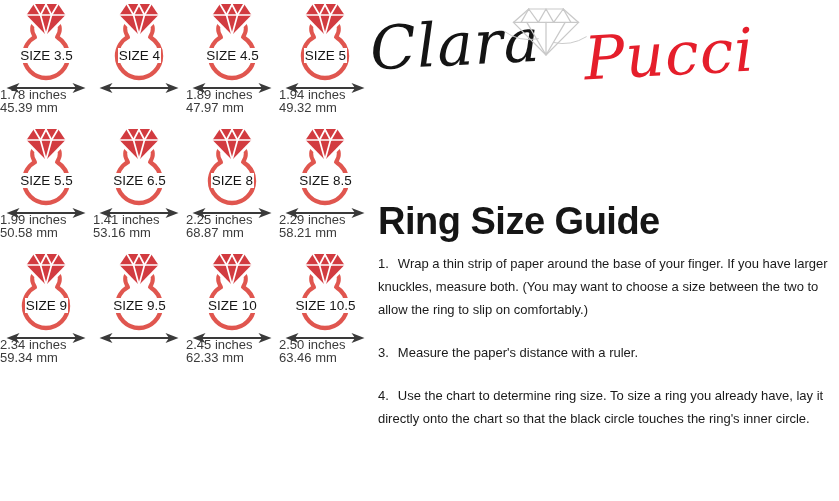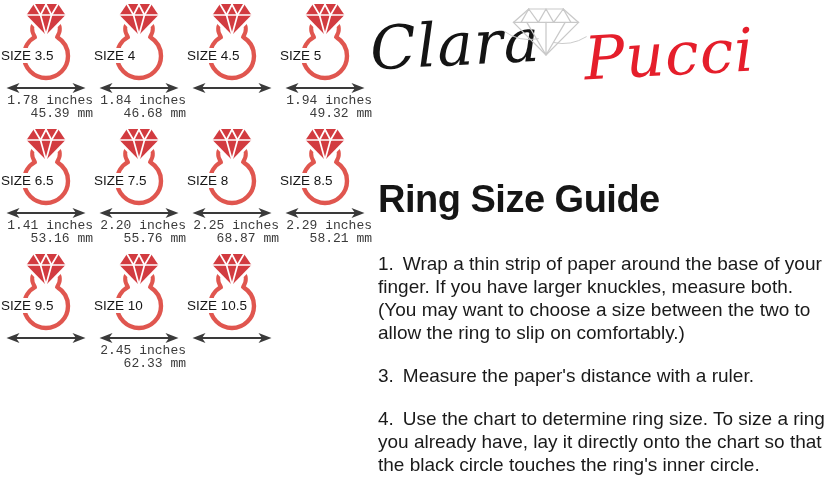--- a/index.html
+++ b/index.html
@@ -4,41 +4,41 @@
 <style>
   html,body{margin:0;padding:0;background:#fff;}
   .page{position:relative;width:839px;height:501px;background:#fff;overflow:hidden;
         font-family:"Liberation Sans",sans-serif;}
 
   
   .grid{position:absolute;left:0;top:0;width:374px;height:501px;
         display:grid;grid-template-columns:repeat(4,93px);grid-auto-rows:125px;}
   .cell{position:relative;width:93px;height:125px;}
   .ringsvg{position:absolute;left:3px;top:2px;width:86px;height:92px;}
-  .sizelabel{position:absolute;left:0;top:48px;width:100%;
+  .sizelabel{position:absolute;left:0;top:48px;width:100%;text-align:center;
              font-size:13.5px;line-height:16px;color:#161616;white-space:nowrap;}
   .sizelabel span{background:#fff;padding:0 1px;}
-  .measure{position:absolute;left:0;top:95px;width:100%;text-align:right;
-           font-size:13px;line-height:12.5px;color:#3b3b3b;font-family:Liberation Mono, monospace;}
+  .measure{position:absolute;left:0;top:89px;width:100%;text-align:left;
+           font-size:13px;line-height:12.5px;color:#3b3b3b;}
   .measure span{display:block;}
 
   
   .logo{position:absolute;left:366px;top:0;width:470px;height:115px;}
   .brand-word{position:absolute;font-family:"DejaVu Serif",serif;font-style:italic;
               font-size:60px;line-height:60px;letter-spacing:1px;transform:rotate(-3deg);
               white-space:nowrap;}
   .clara{left:4px;top:14px;color:#141414;}
   .pucci{left:218px;top:24px;color:#e51e2b;}
   .brand-diamond{position:absolute;left:134px;top:2px;width:92px;height:60px;}
 
   
-  .title{position:absolute;left:378px;top:178px;font-size:38px;font-weight:700;
+  .title{position:absolute;left:378px;top:200px;font-size:38px;font-weight:700;
          color:#161616;letter-spacing:-0.5px;}
   .steps{position:absolute;left:378px;top:252px;width:457px;}
-  .step{margin:0 0 20px 0;font-size:19px;line-height:23px;color:#1a1a1a;}
+  .step{margin:0 0 20px 0;font-size:13px;line-height:23px;color:#1a1a1a;}
   .stepnum{margin-right:9px;}
 
   .defs-holder{position:absolute;width:0;height:0;overflow:hidden;}
 </style>
 </head>
 <body>
 
 <svg class="defs-holder" aria-hidden="true">
   <symbol id="ring-symbol" viewBox="0 0 86 92">
 
@@ -83,76 +83,76 @@
         </div>
       </div>
 
       <div class="cell">
         <svg class="ringsvg" viewBox="0 0 86 92">
           <use href="#ring-symbol"></use>
         </svg>
         <div class="sizelabel">
           <span>SIZE 4</span>
         </div>
-        <div class="measure">
-          <span>1.84 inches</span>
-          <span>46.68 mm</span>
-        </div>
       </div>
 
       <div class="cell">
         <svg class="ringsvg" viewBox="0 0 86 92">
           <use href="#ring-symbol"></use>
         </svg>
         <div class="sizelabel">
           <span>SIZE 4.5</span>
+        </div>
+        <div class="measure">
+          <span>1.89 inches</span>
+          <span>47.97 mm</span>
         </div>
       </div>
 
       <div class="cell">
         <svg class="ringsvg" viewBox="0 0 86 92">
           <use href="#ring-symbol"></use>
         </svg>
         <div class="sizelabel">
           <span>SIZE 5</span>
         </div>
         <div class="measure">
           <span>1.94 inches</span>
           <span>49.32 mm</span>
         </div>
       </div>
 
+      <div class="cell">
+        <svg class="ringsvg" viewBox="0 0 86 92">
+          <use href="#ring-symbol"></use>
+        </svg>
+        <div class="sizelabel">
+          <span>SIZE 5.5</span>
+        </div>
+        <div class="measure">
+          <span>1.99 inches</span>
+          <span>50.58 mm</span>
+        </div>
+      </div>
 
 
       <div class="cell">
         <svg class="ringsvg" viewBox="0 0 86 92">
           <use href="#ring-symbol"></use>
         </svg>
         <div class="sizelabel">
           <span>SIZE 6.5</span>
         </div>
         <div class="measure">
           <span>1.41 inches</span>
           <span>53.16 mm</span>
         </div>
       </div>
 
 
-      <div class="cell">
-        <svg class="ringsvg" viewBox="0 0 86 92">
-          <use href="#ring-symbol"></use>
-        </svg>
-        <div class="sizelabel">
-          <span>SIZE 7.5</span>
-        </div>
-        <div class="measure">
-          <span>2.20 inches</span>
-          <span>55.76 mm</span>
-        </div>
-      </div>
 
       <div class="cell">
         <svg class="ringsvg" viewBox="0 0 86 92">
           <use href="#ring-symbol"></use>
         </svg>
         <div class="sizelabel">
           <span>SIZE 8</span>
         </div>
         <div class="measure">
           <span>2.25 inches</span>
@@ -166,20 +166,32 @@
         </svg>
         <div class="sizelabel">
           <span>SIZE 8.5</span>
         </div>
         <div class="measure">
           <span>2.29 inches</span>
           <span>58.21 mm</span>
         </div>
       </div>
 
+      <div class="cell">
+        <svg class="ringsvg" viewBox="0 0 86 92">
+          <use href="#ring-symbol"></use>
+        </svg>
+        <div class="sizelabel">
+          <span>SIZE 9</span>
+        </div>
+        <div class="measure">
+          <span>2.34 inches</span>
+          <span>59.34 mm</span>
+        </div>
+      </div>
 
       <div class="cell">
         <svg class="ringsvg" viewBox="0 0 86 92">
           <use href="#ring-symbol"></use>
         </svg>
         <div class="sizelabel">
           <span>SIZE 9.5</span>
         </div>
       </div>
 
@@ -195,20 +207,24 @@
           <span>62.33 mm</span>
         </div>
       </div>
 
       <div class="cell">
         <svg class="ringsvg" viewBox="0 0 86 92">
           <use href="#ring-symbol"></use>
         </svg>
         <div class="sizelabel">
           <span>SIZE 10.5</span>
+        </div>
+        <div class="measure">
+          <span>2.50 inches</span>
+          <span>63.46 mm</span>
         </div>
       </div>
 
     </div>
 
   <div class="logo">
     <span class="brand-word clara">Clara</span>
     <svg class="brand-diamond" viewBox="0 0 96 62" fill="none" stroke="#c9c9c9" stroke-width="1.3" stroke-linecap="round" stroke-linejoin="round">
       <path d="M30,7 L66,7"></path>
       <path d="M30,7 L14,21 M66,7 L82,21"></path>

